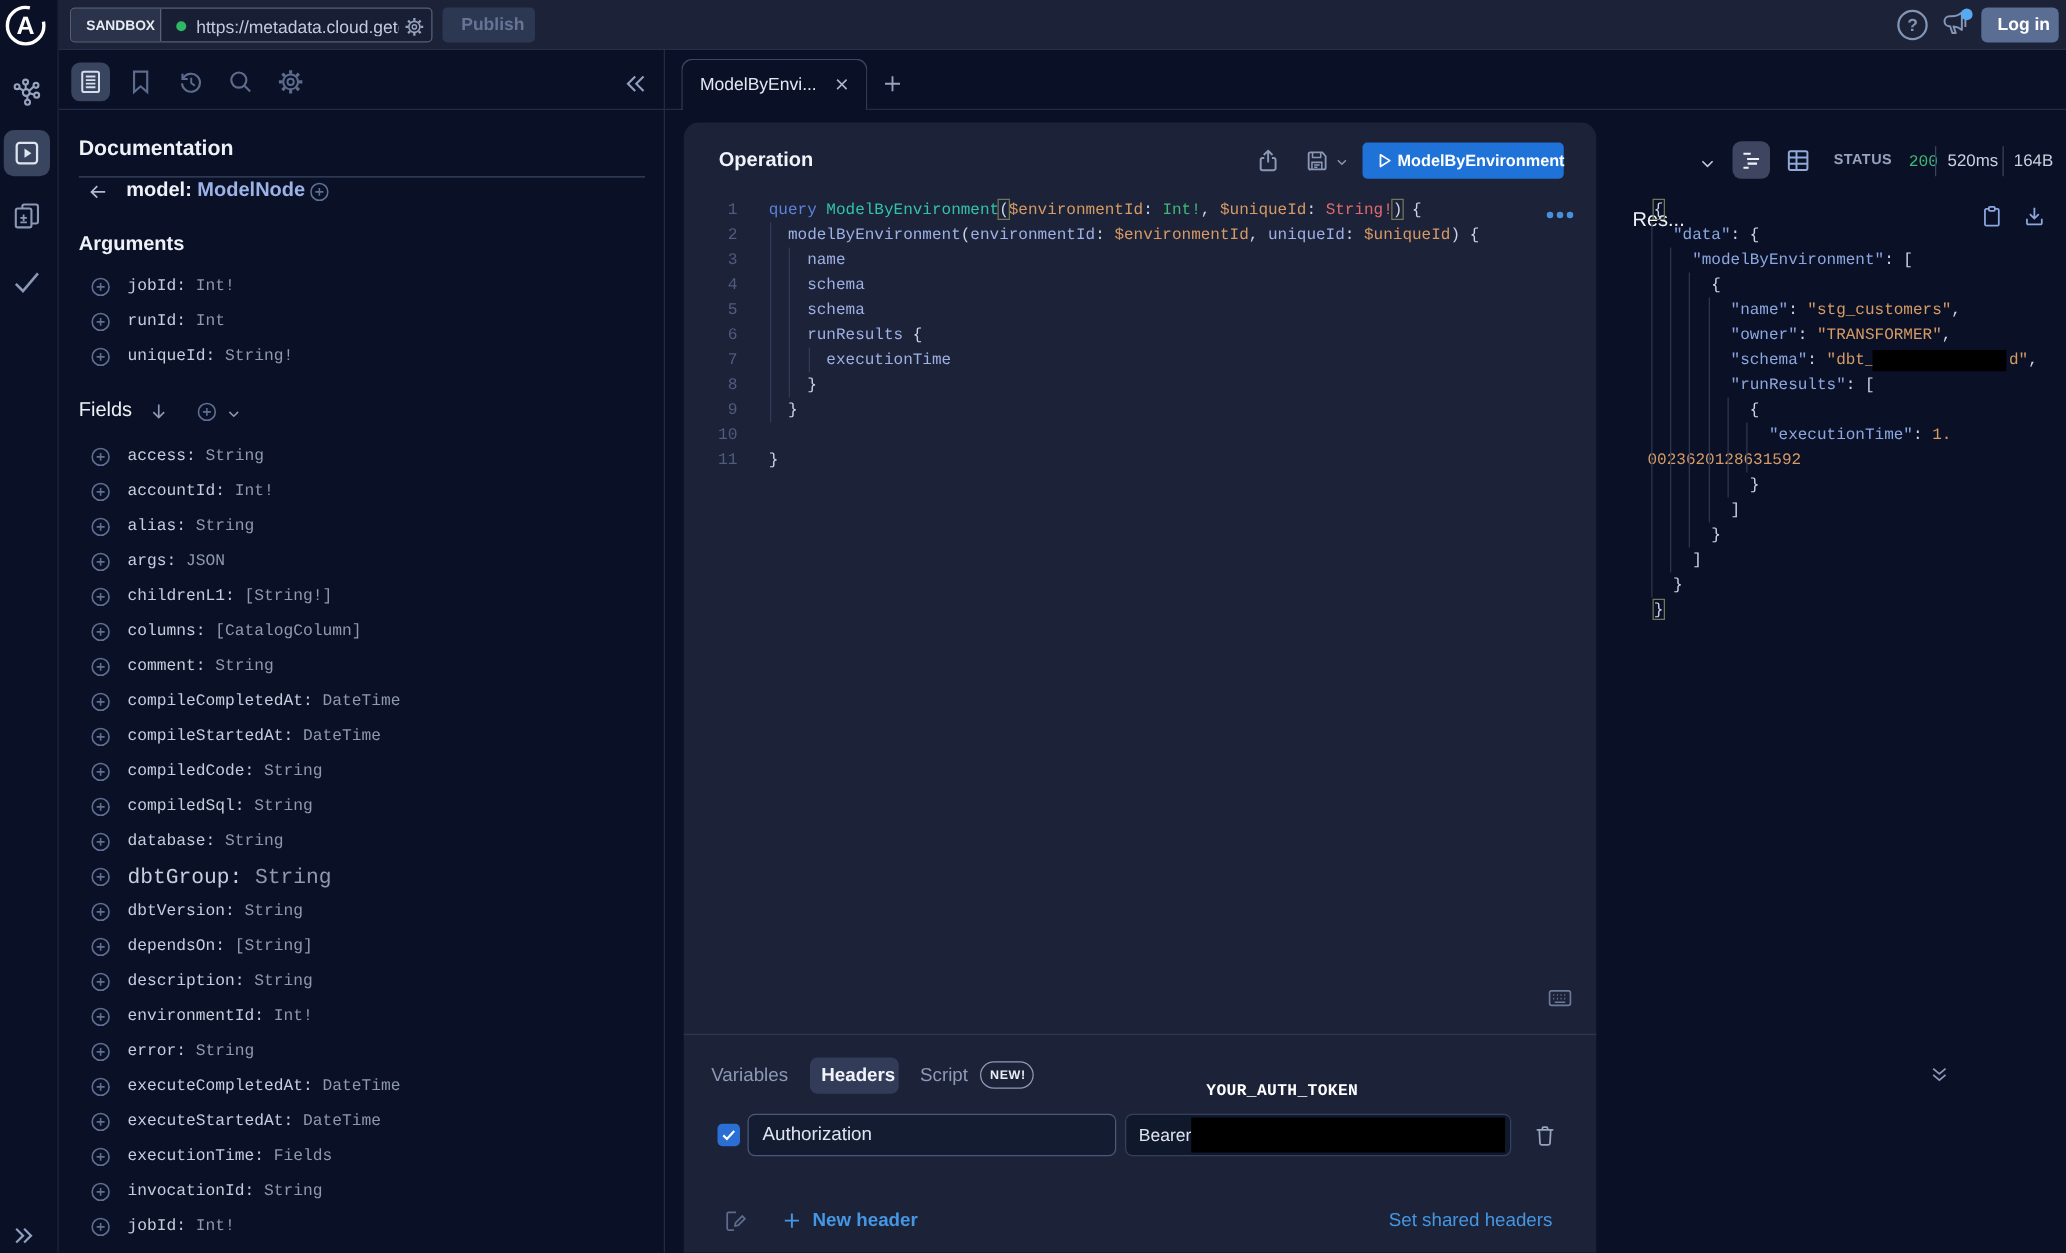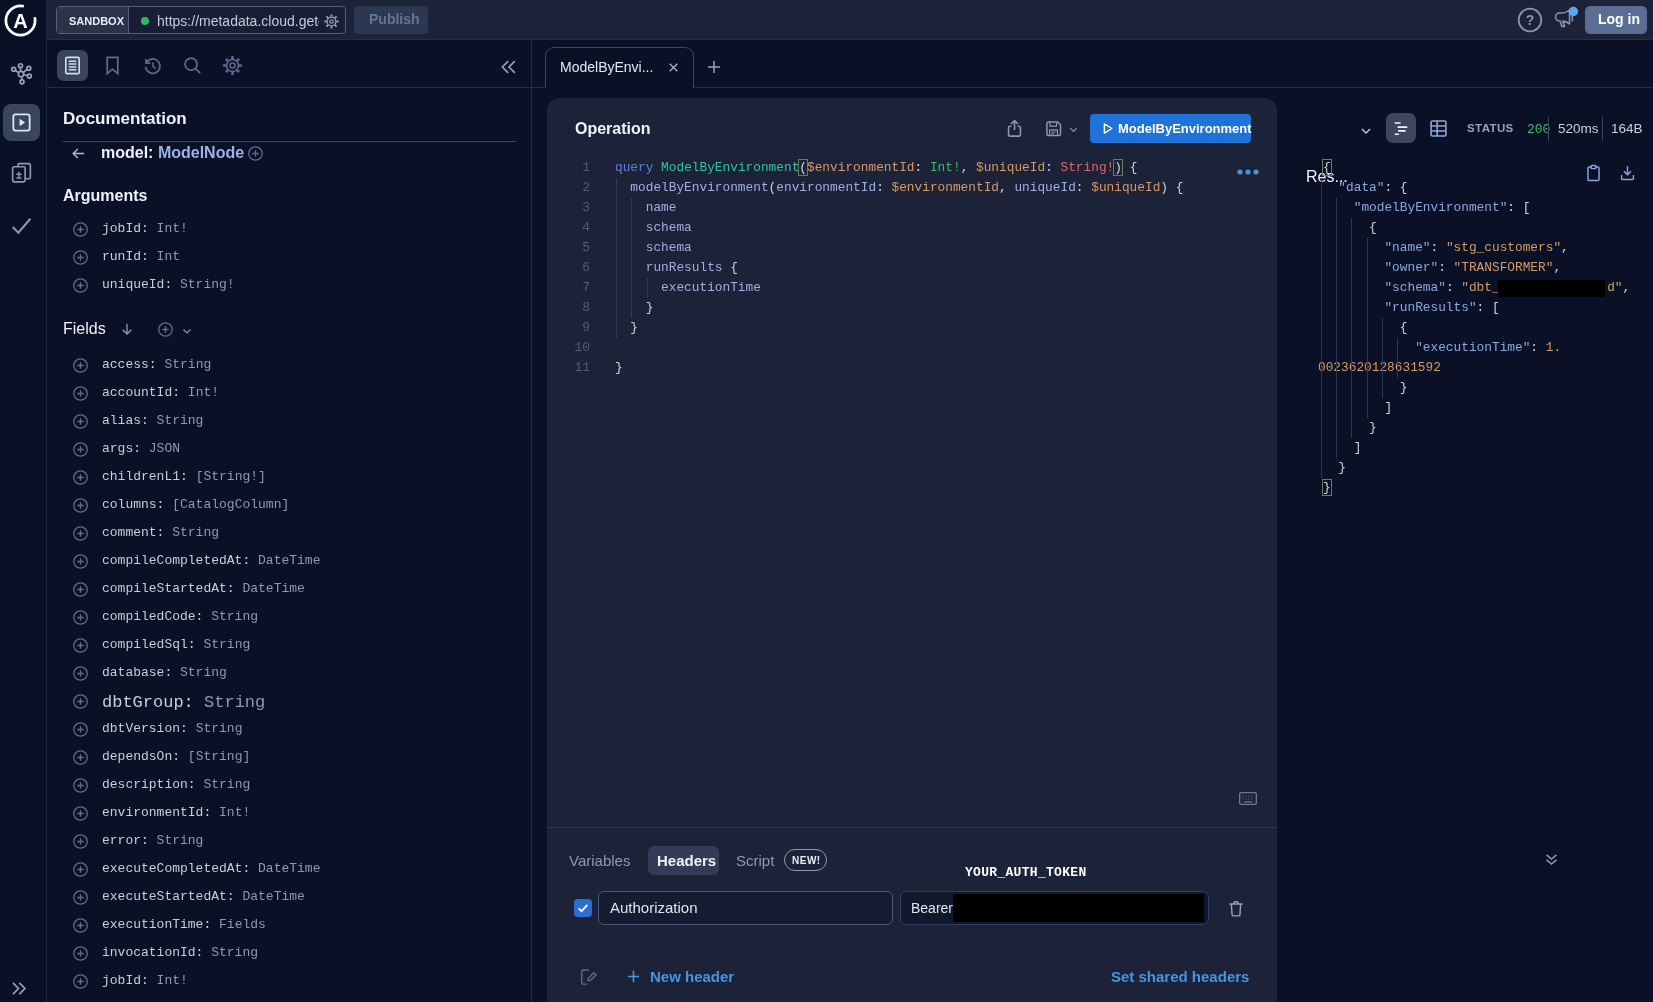--- a/index.html
+++ b/index.html
@@ -358,21 +358,21 @@
 </svg>
 
 <svg class="abs" style="left:578px;top:967px;" width="20" height="20" viewBox="0 0 24 24" fill="none" stroke="#5d6b8c" stroke-width="1.7">
   <path d="M13 3.5 H6 a1.5 1.5 0 0 0 -1.5 1.5 v14 A1.5 1.5 0 0 0 6 20.5 h5"></path>
   <path d="M12.5 13.5 l6.5-6.5 2.5 2.5 -6.5 6.5 -3 .5 z"></path>
 </svg>
 <svg class="abs" style="left:625px;top:968px;" width="17" height="17" viewBox="0 0 24 24" fill="none" stroke="#4596e3" stroke-width="2.2">
   <path d="M12 4 v16 M4 12 h16"></path>
 </svg>
 <div class="t" style="left:650px;top:968px;font-size:15px;font-weight:bold;color:#4596e3;">New header</div>
-<div class="t" style="left:1111px;top:968px;font-size:15px;font-weight:bold;color:#4596e3;">Set shared headers</div>
+<div class="t" style="left:1111px;top:968px;font-size:15px;font-weight:normal;color:#4596e3;">Set shared headers</div>
 
 <div class="t" style="left:1306px;top:120px;font-size:16px;font-weight:normal;color:#f0f3f9;margin-top:48px;">Res...</div>
 <svg class="abs" style="left:1359px;top:124px;" width="14" height="14" viewBox="0 0 24 24" fill="none" stroke="#c3cbdd" stroke-width="2.2">
   <path d="M5 8.5 l7 7 7-7"></path>
 </svg>
 <div class="abs" style="left:1386px;top:113px;width:30px;height:30px;background:#3d4560;border-radius:7px;"></div>
 <svg class="abs" style="left:1391px;top:118px;" width="20" height="20" viewBox="0 0 24 24" fill="none" stroke="#f0f3f9" stroke-width="2">
   <path d="M4.5 6 h7 M8 11 h11.5 M8.5 15.5 h9 M4.5 19.5 h5"></path>
 </svg>
 <svg class="abs" style="left:1428px;top:118px;" width="21" height="21" viewBox="0 0 24 24" fill="none" stroke="#8fa9d8" stroke-width="1.8">

